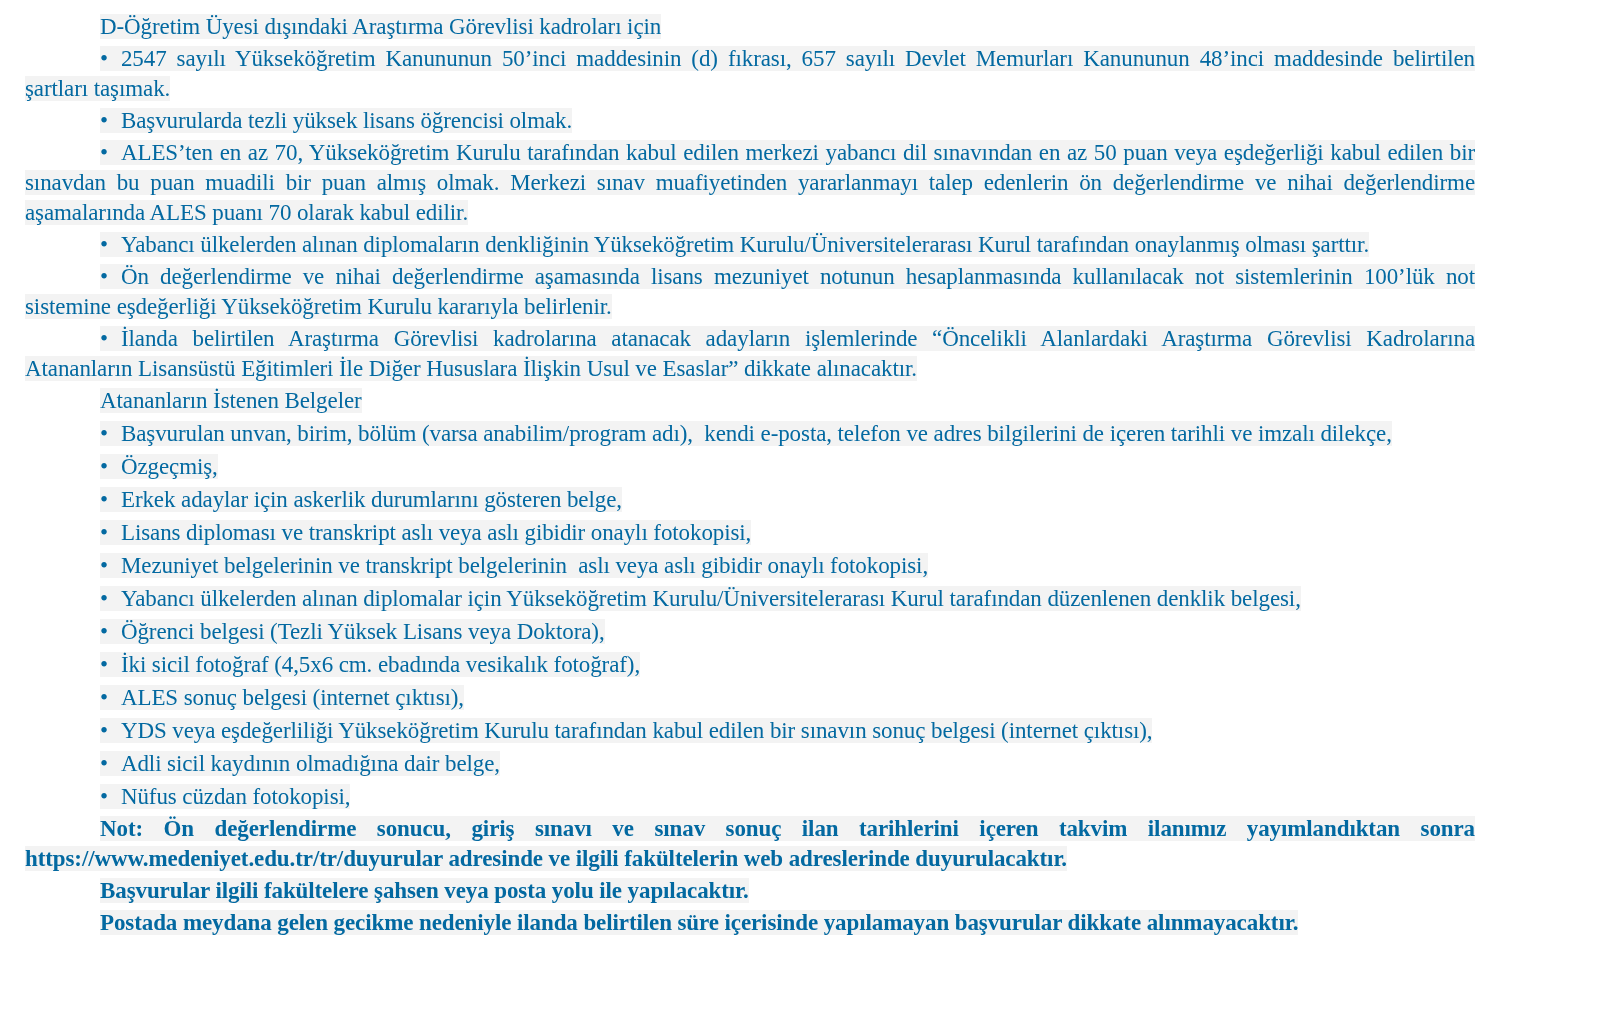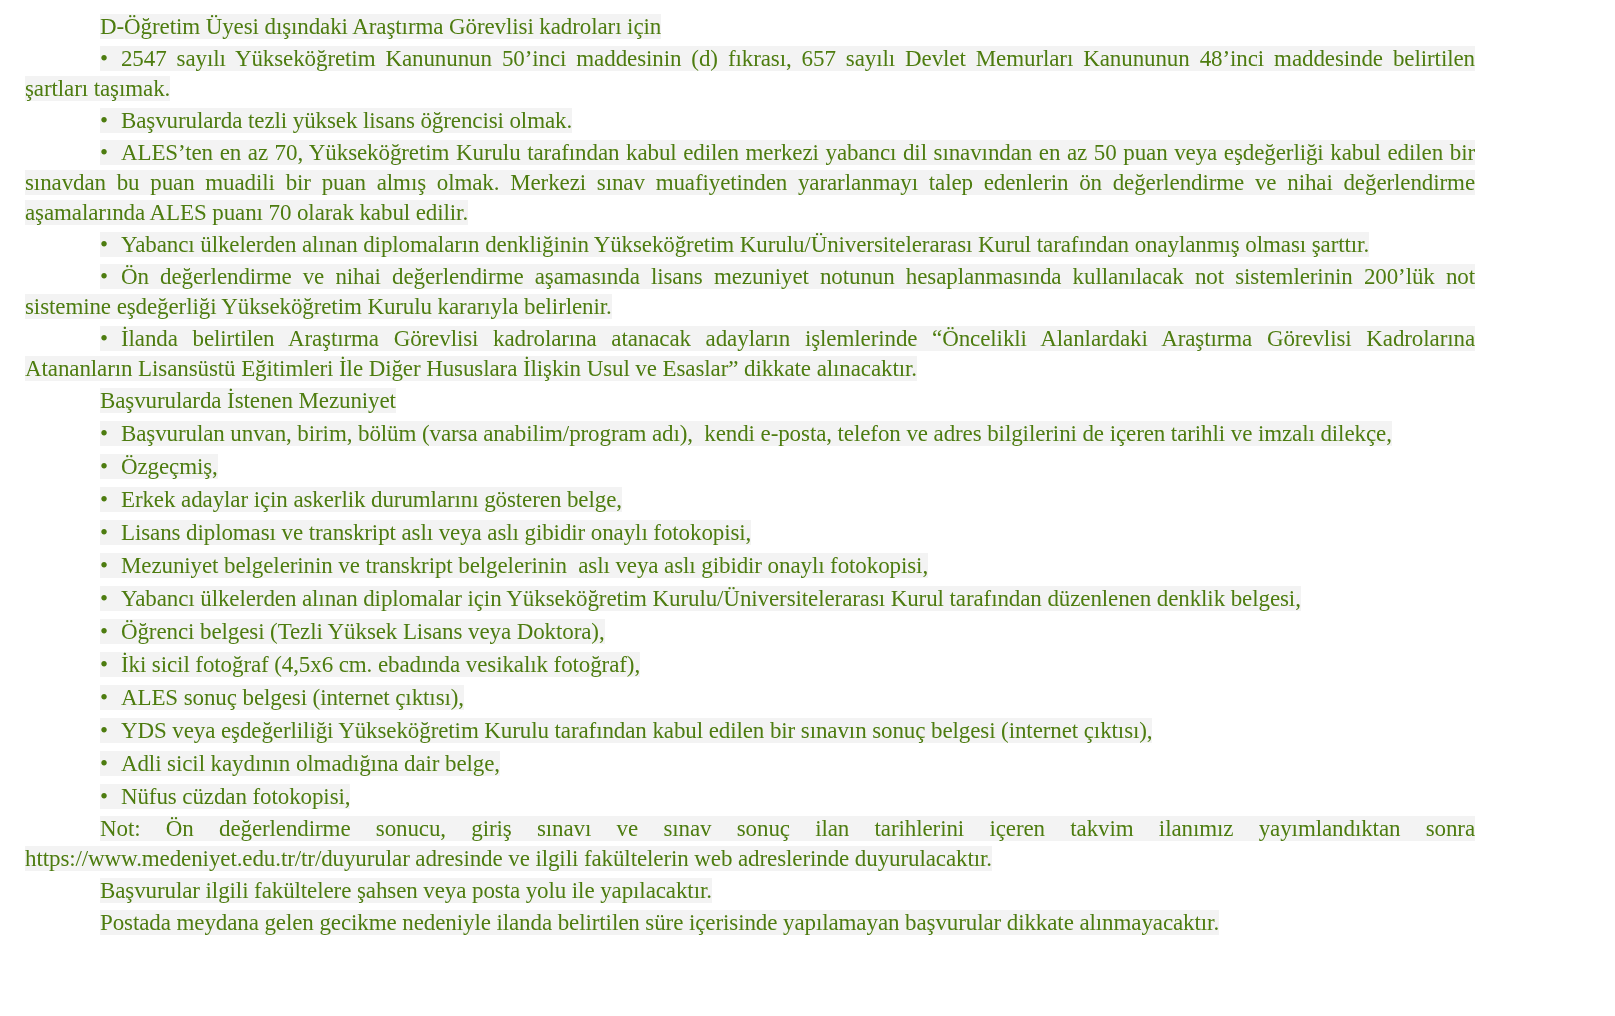--- a/index.html
+++ b/index.html
@@ -6,35 +6,35 @@
     margin: 0;
     padding: 0;
     background: #ffffff;
   }
   .page {
     box-sizing: border-box;
     width: 1501px;
     height: 1016px;
     padding: 12px 26px 0 25px;
     background: #ffffff;
-    color: #4d7c0f;
+    color: #0369a1;
     font-family: "Liberation Serif", "DejaVu Serif", serif;
     font-size: 23px;
     line-height: 30px;
     letter-spacing: -0.1px;
     overflow: hidden;
   }
   .para {
     margin: 0;
     text-align: justify;
     text-indent: 75px;
   }
   .para.req { margin-top: 2px; }
   .para.doc { margin-top: 3px; }
-  .para.tail { margin-top: 2px; }
+  .para.tail { margin-top: 2px; font-weight: bold; }
   
   .txt {
     background: #f3f3f3;
   }
   .bullet {
     background: #f3f3f3;
     padding-right: 13px;
   }
   .url { background: #f3f3f3; }
 </style>
@@ -47,25 +47,25 @@
 
   <p class="para req"><span class="bullet">•</span><span class="txt">2547 sayılı Yükseköğretim Kanununun 50’inci maddesinin (d) fıkrası, 657 sayılı Devlet Memurları Kanununun 48’inci maddesinde belirtilen şartları taşımak.</span></p>
 
   <p class="para req"><span class="bullet">•</span><span class="txt">Başvurularda tezli yüksek lisans öğrencisi olmak.</span></p>
 
   <p class="para req"><span class="bullet">•</span><span class="txt">ALES’ten en az 70, Yükseköğretim Kurulu tarafından kabul edilen merkezi yabancı dil sınavından en az 50 puan veya eşdeğerliği kabul edilen bir sınavdan bu puan muadili bir puan almış olmak. Merkezi sınav muafiyetinden yararlanmayı talep edenlerin ön değerlendirme ve nihai değerlendirme aşamalarında ALES puanı 70 olarak kabul edilir.</span></p>
 
   <p class="para req"><span class="bullet">•</span><span class="txt">Yabancı ülkelerden alınan diplomaların denkliğinin Yükseköğretim Kurulu/Üniversitelerarası Kurul tarafından onaylanmış olması şarttır.</span></p>
 
 
-  <p class="para req"><span class="bullet">•</span><span class="txt">Ön değerlendirme ve nihai değerlendirme aşamasında lisans mezuniyet notunun hesaplanmasında kullanılacak not sistemlerinin 200’lük not sistemine eşdeğerliği Yükseköğretim Kurulu kararıyla belirlenir.</span></p>
+  <p class="para req"><span class="bullet">•</span><span class="txt">Ön değerlendirme ve nihai değerlendirme aşamasında lisans mezuniyet notunun hesaplanmasında kullanılacak not sistemlerinin 100’lük not sistemine eşdeğerliği Yükseköğretim Kurulu kararıyla belirlenir.</span></p>
 
   <p class="para req"><span class="bullet">•</span><span class="txt">İlanda belirtilen Araştırma Görevlisi kadrolarına atanacak adayların işlemlerinde “Öncelikli Alanlardaki Araştırma Görevlisi Kadrolarına Atananların Lisansüstü Eğitimleri İle Diğer Hususlara İlişkin Usul ve Esaslar” dikkate alınacaktır.</span></p>
 
-  <p class="para req"><span class="txt">Başvurularda İstenen Mezuniyet</span></p>
+  <p class="para req"><span class="txt">Atananların İstenen Belgeler</span></p>
 
   <p class="para doc"><span class="bullet">•</span><span class="txt">Başvurulan unvan, birim, bölüm (varsa anabilim/program adı),&nbsp; kendi e-posta, telefon ve adres bilgilerini de içeren tarihli ve imzalı dilekçe,</span></p>
 
   <p class="para doc"><span class="bullet">•</span><span class="txt">Özgeçmiş,</span></p>
 
   <p class="para doc"><span class="bullet">•</span><span class="txt">Erkek adaylar için askerlik durumlarını gösteren belge,</span></p>
 
   <p class="para doc"><span class="bullet">•</span><span class="txt">Lisans diploması ve transkript aslı veya aslı gibidir onaylı fotokopisi,</span></p>
 
   <p class="para doc"><span class="bullet">•</span><span class="txt">Mezuniyet belgelerinin ve transkript belgelerinin&nbsp; aslı veya aslı gibidir onaylı fotokopisi,</span></p>

